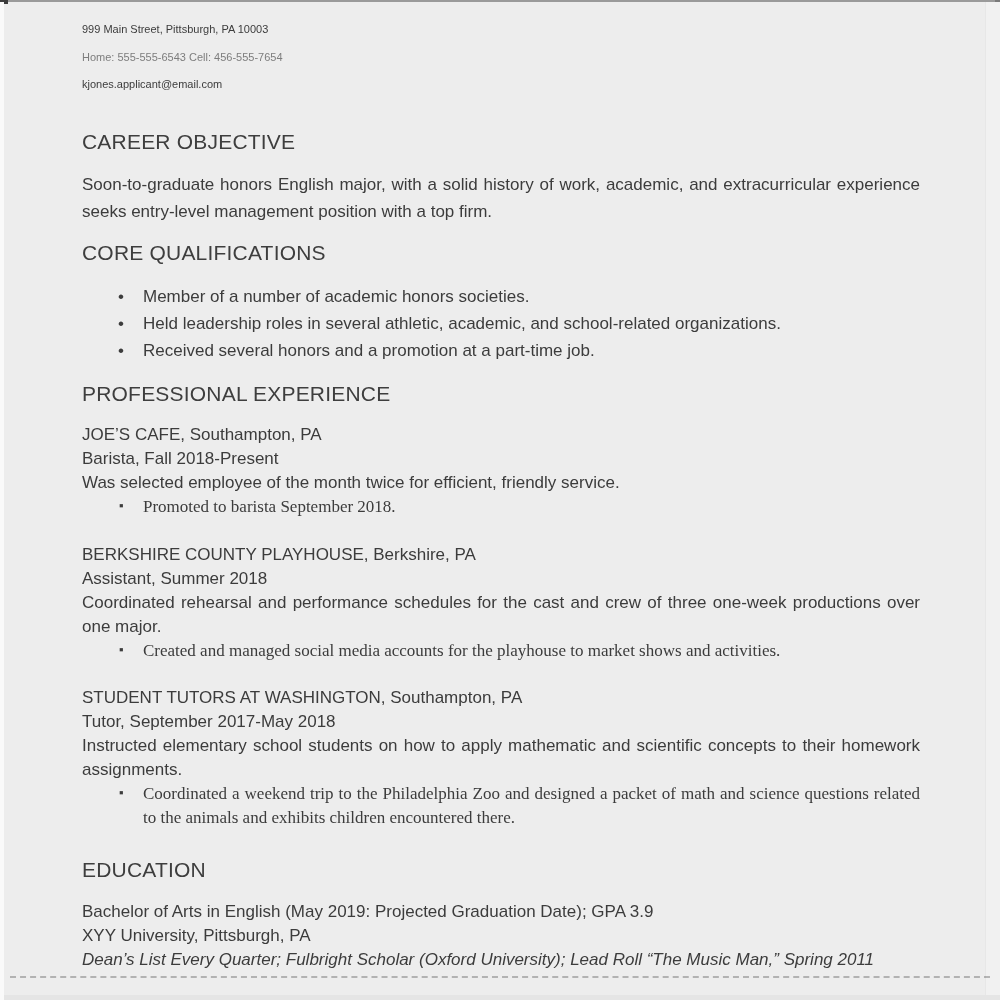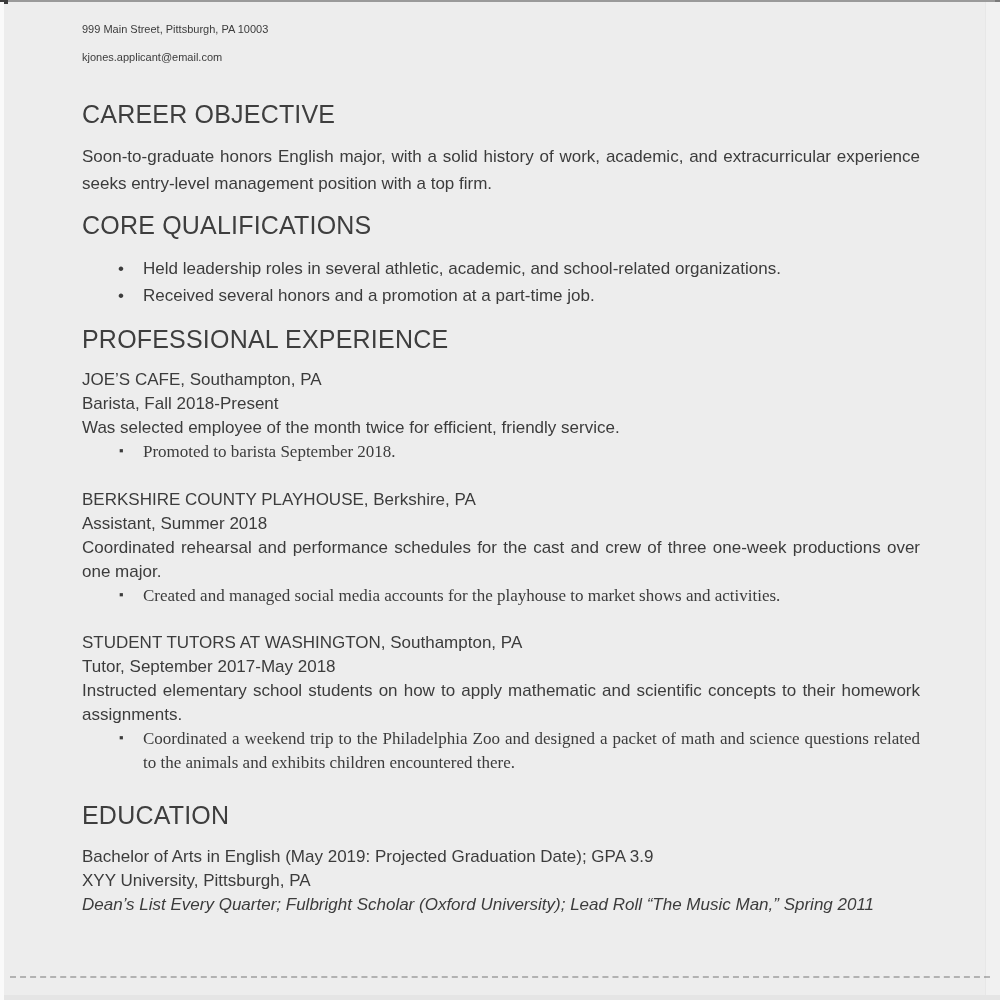--- a/index.html
+++ b/index.html
@@ -26,21 +26,21 @@
     position: relative;
     box-sizing: border-box;
     padding: 0 80px 0 82px;
     font-size: 17px;
   }
 
   .contact { padding-top: 16px; line-height: 27.5px; font-size: 11px; }
   .muted { color: #7d7d7d; }
 
   h2 {
-    font-size: 25px;
+    font-size: 21px;
     font-weight: 400;
     color: #3e3e3e;
     letter-spacing: 0.2px;
     line-height: 26px;
     margin: 0;
   }
   #h-career { margin-top: 30px; }
   #h-core   { margin-top: 15px; }
   #h-prof   { margin-top: 17px; }
   #h-edu    { margin-top: 27px; }
@@ -81,28 +81,30 @@
 <div class="top-right-corner"></div>
 <div class="left-strip"></div>
 <div class="right-strip"></div>
 <div class="bottom-dash"></div>
 <div class="bottom-strip"></div>
 
 <div class="page">
 
   <div class="contact">
     <div>999 Main Street, Pittsburgh, PA 10003</div>
+    <div class="muted">Home: 555-555-6543 Cell: 456-555-7654</div>
     <div>kjones.applicant@email.com</div>
   </div>
 
   <h2 id="h-career">CAREER OBJECTIVE</h2>
   <div class="objective">Soon-to-graduate honors English major, with a solid history of work, academic, and extracurricular experience seeks entry-level management position with a top firm.</div>
 
   <h2 id="h-core">CORE QUALIFICATIONS</h2>
   <ul class="round">
+    <li>Member of a number of academic honors societies.</li>
     <li>Held leadership roles in several athletic, academic, and school-related organizations.</li>
     <li>Received several honors and a promotion at a part-time job.</li>
   </ul>
 
   <h2 id="h-prof">PROFESSIONAL EXPERIENCE</h2>
 
   <div class="job job1">
     <div>JOE’S CAFE, Southampton, PA</div>
     <div><span class="b">Barista,</span><span> Fall 2018-Present</span></div>
     <div class="job-summary">Was selected employee of the month twice for efficient, friendly service.</div>

